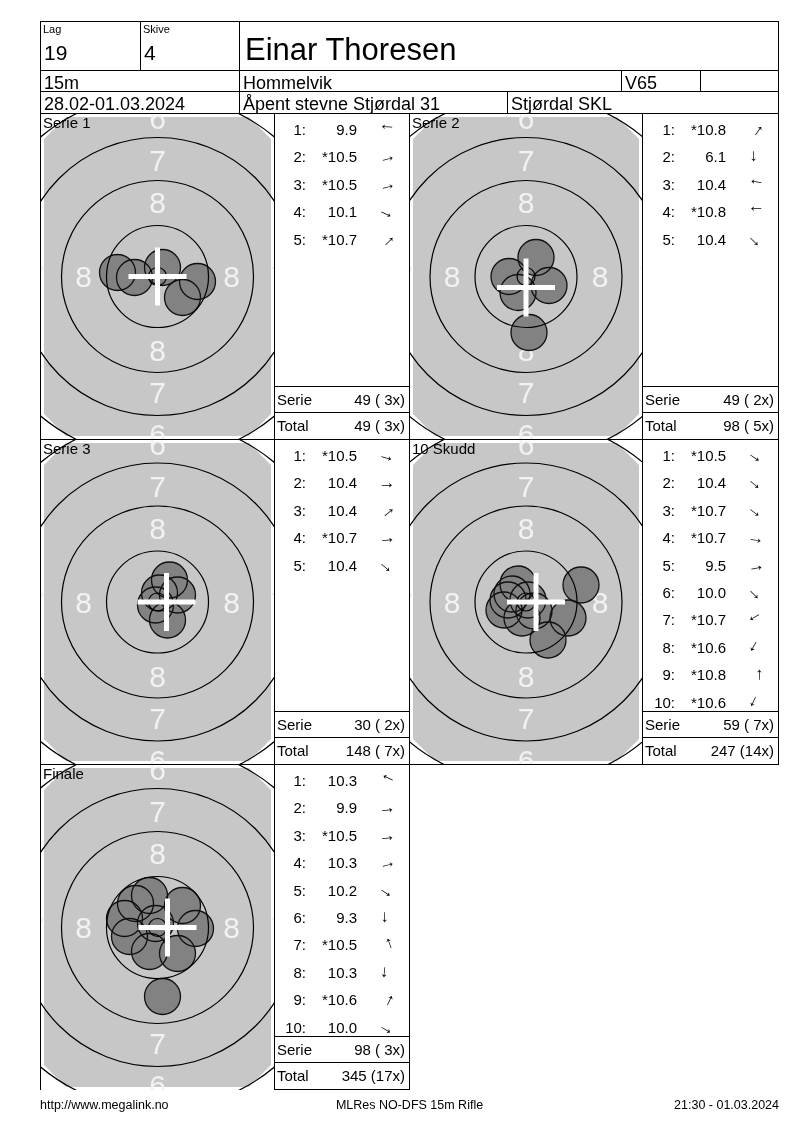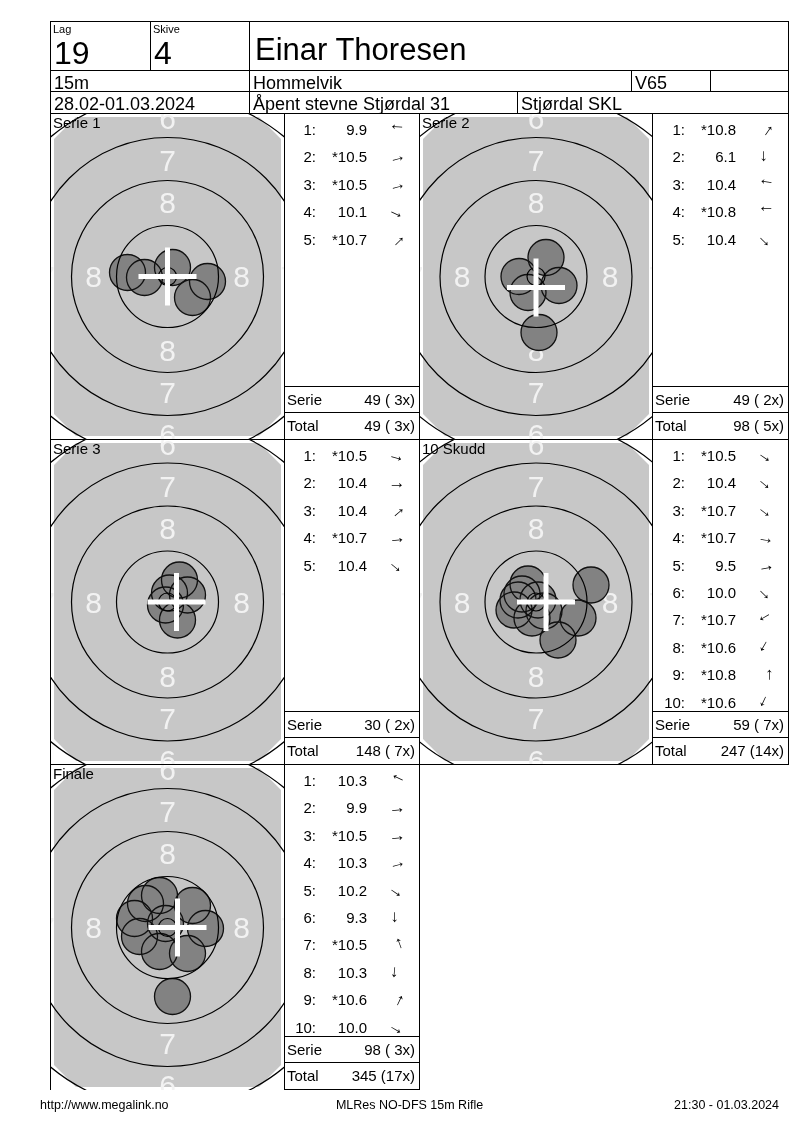--- a/index.html
+++ b/index.html
@@ -1,25 +1,25 @@
 <!DOCTYPE html>
 <html><head>
 <meta charset="utf-8">
 <style>
   html,body{margin:0;padding:0}
   body{width:800px;height:1130px;background:#ffffff;position:relative;
        font-family:"Liberation Sans",sans-serif;color:#000;overflow:hidden}
-  #report{position:absolute;left:50px;top:21px;width:624px;height:1069px}
+  #report{position:absolute;left:40px;top:21px;width:624px;height:1069px}
   .cell{position:absolute;box-sizing:border-box;background:#fff;overflow:hidden;
         border-right:1px solid #000;border-bottom:1px solid #000}
   .bl{border-left:1px solid #000}
   .bt{border-top:1px solid #000}
   .nb{border-bottom:none}
   .cell-label{position:absolute;top:1px;left:2px;font-size:11px}
-  .cell-big{position:absolute;bottom:0px;left:3px;font-size:32px;line-height:34px}
+  .cell-big{position:absolute;bottom:0px;left:3px;font-size:21px;line-height:34px}
   .name-text{position:absolute;bottom:2px;left:5px;font-size:31px}
   .cell-text{position:absolute;top:2px;left:3px;font-size:18px;white-space:nowrap}
   .tsvg{position:absolute;left:0;top:0;width:100%;height:100%}
   .ptitle{position:absolute;top:0px;left:2px;font-size:15px;z-index:2}
   .shots{position:absolute;left:0;right:0;top:0;bottom:52px}
   .shot-row{position:absolute;left:0;right:0;height:27px;line-height:27px;font-size:15px}
   .sn{position:absolute;right:103px}
   .sval{position:absolute;right:52px}
   .sarr{position:absolute;right:8px;width:28px;text-align:center;font-size:17px;
         display:inline-block;transform-origin:50% 50%}

